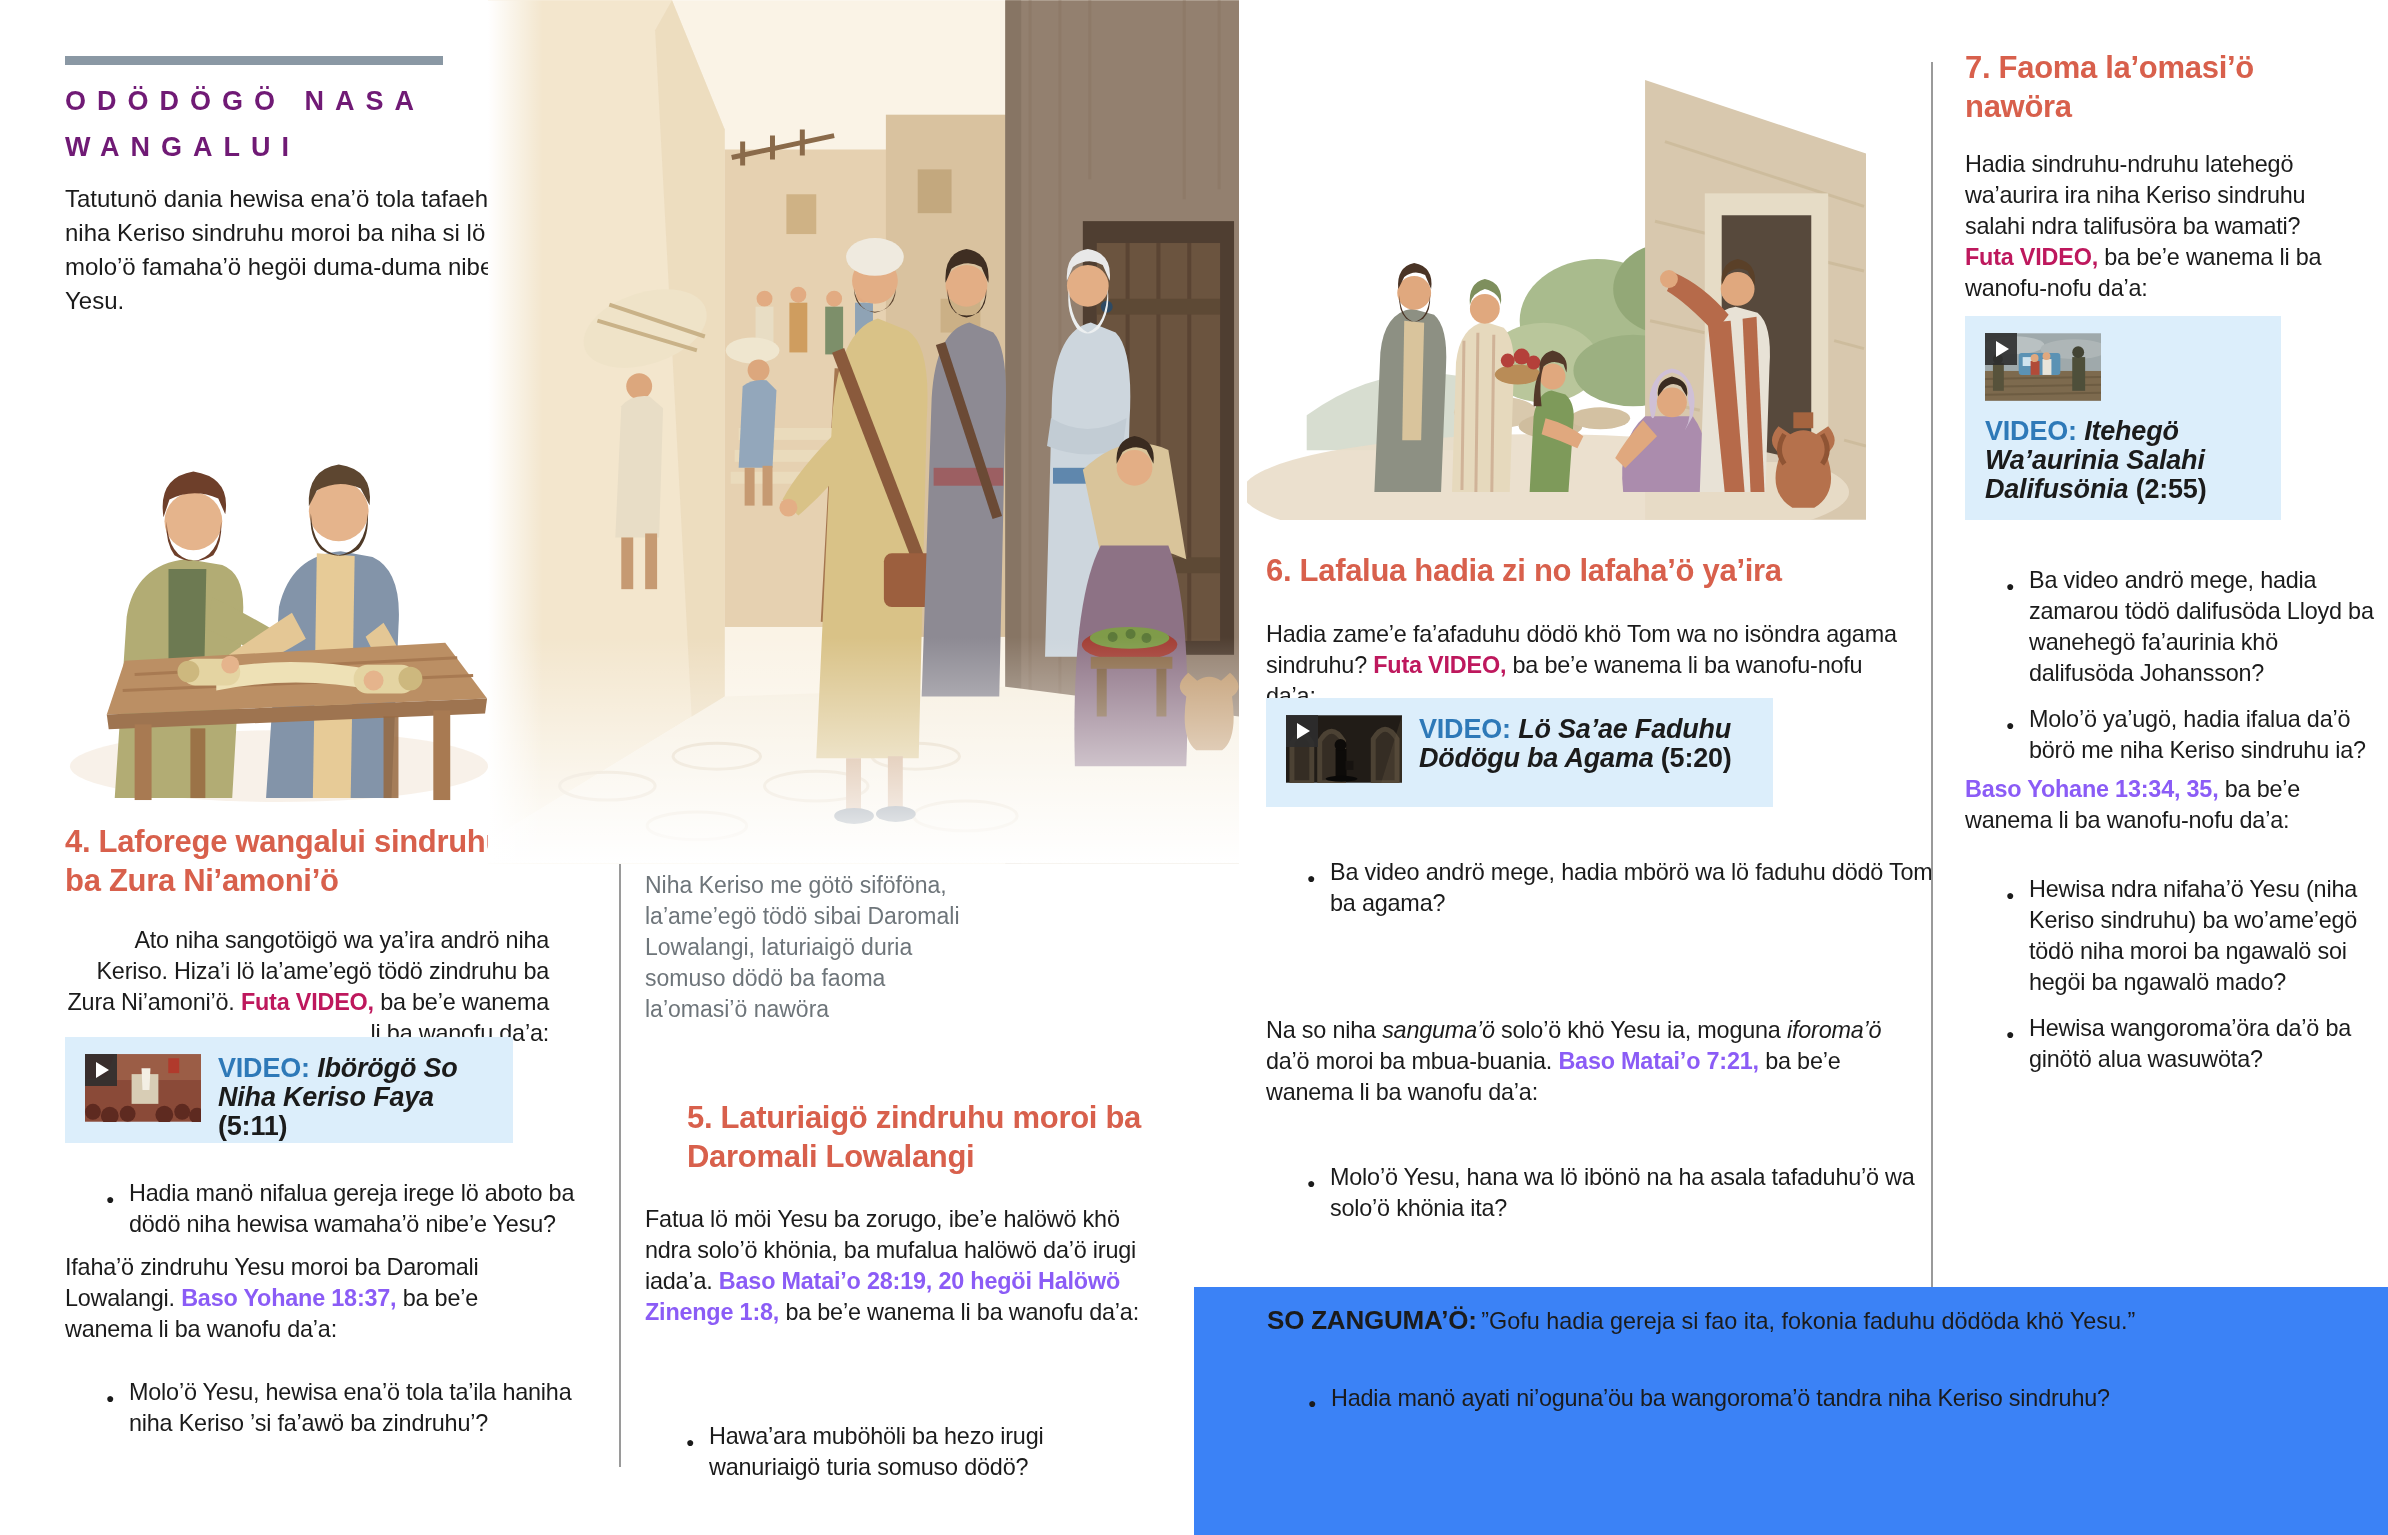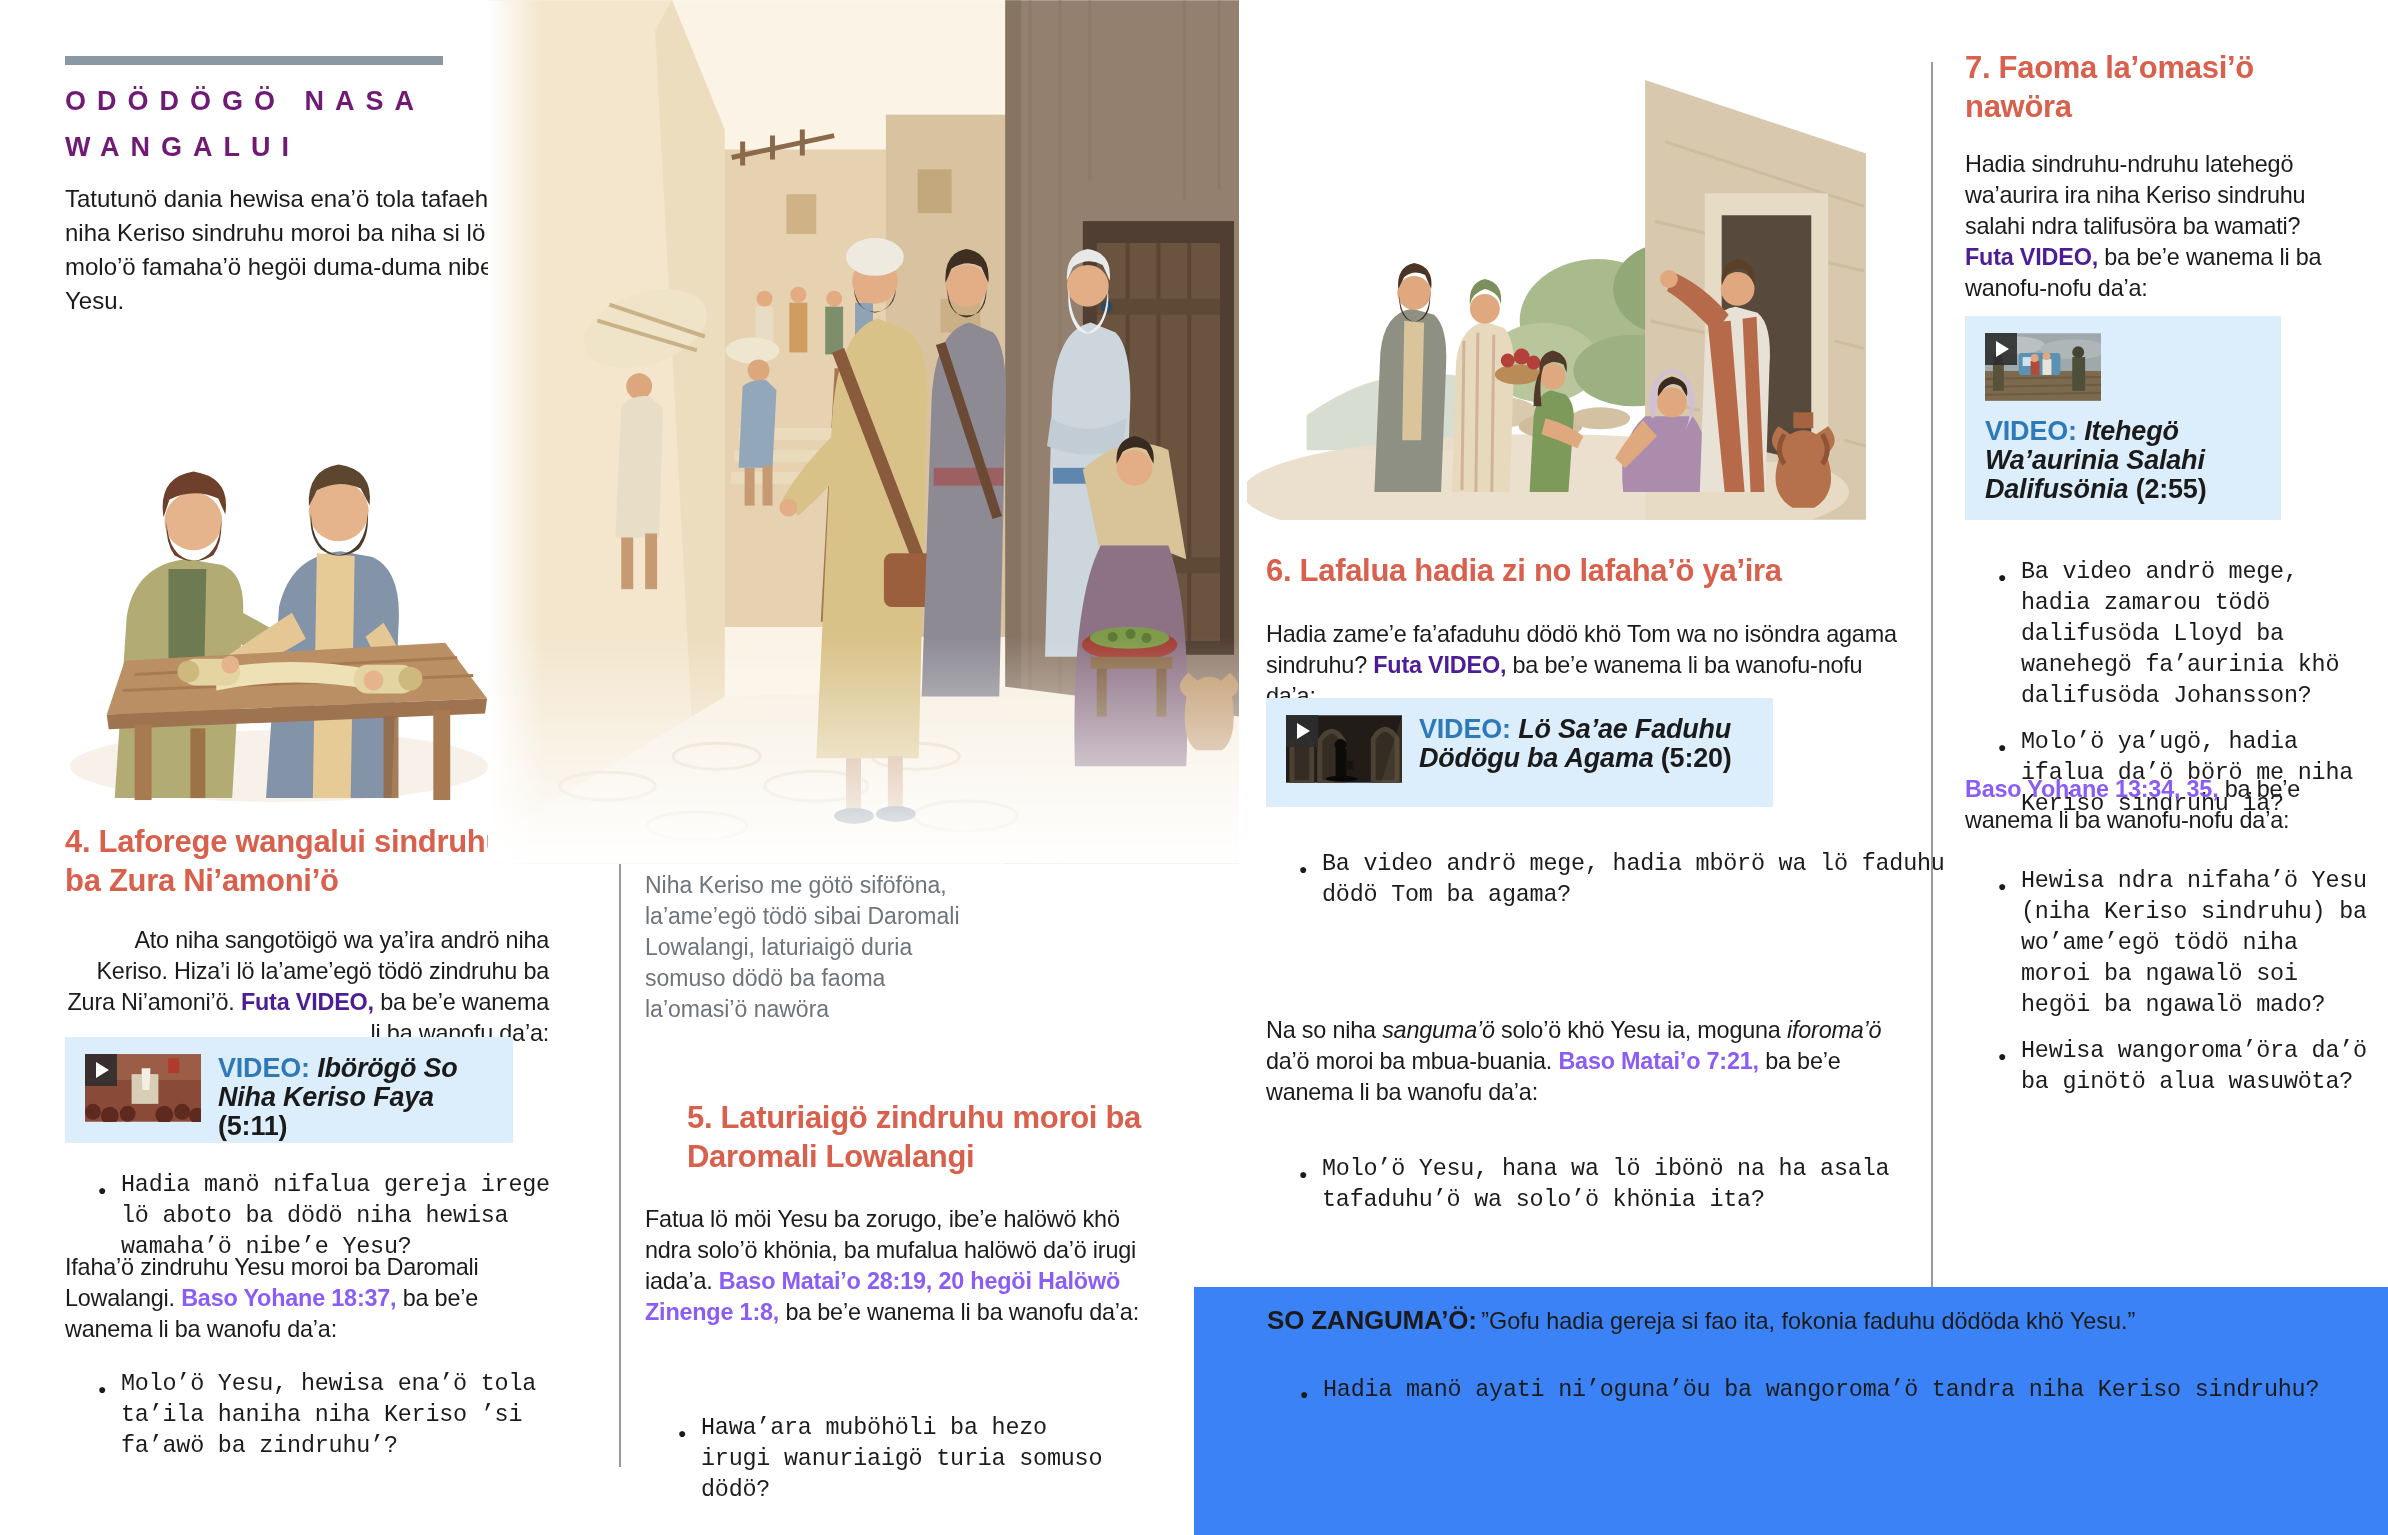--- a/index.html
+++ b/index.html
@@ -13,25 +13,25 @@
   
   .kicker-rule{background:#8a98a4;}
   .kicker{
     color:#701a75;font-weight:bold;font-size:27px;line-height:46px;
     letter-spacing:11px;
   }
   .body-text{font-size:23.4px;line-height:31px;letter-spacing:-0.2px;}
   .intro-text{font-size:24px;line-height:34px;}
   .h-red{color:#d8604c;font-weight:bold;font-size:31px;line-height:39px;letter-spacing:-0.3px;}
   .caption{color:#6e757a;font-size:23px;line-height:31px;}
-  .blue-link{color:#4c1d95;font-weight:bold;}
+  .blue-link{color:#be185d;font-weight:bold;}
   .red-ref{color:#8b5cf6;font-weight:bold;}
   .it{font-style:italic;}
   
-  ul.blist{list-style:none;margin:8px;padding:0 0 0 25px;font-family:Liberation Mono, monospace;}
+  ul.blist{list-style:none;margin:16px;padding:0 0 0 25px;}
   ul.blist li{position:relative;padding-left:23px;margin-bottom:15px;}
   ul.blist li::before{
     content:"●";position:absolute;left:0;top:6px;font-size:14px;color:#1b1b1b;
   }
   
   .videobox{
     background:#dceefb;box-sizing:border-box;padding:17px 20px;
     display:flex;gap:17px;align-items:flex-start;
   }
   .videobox.stacked{display:block;}

